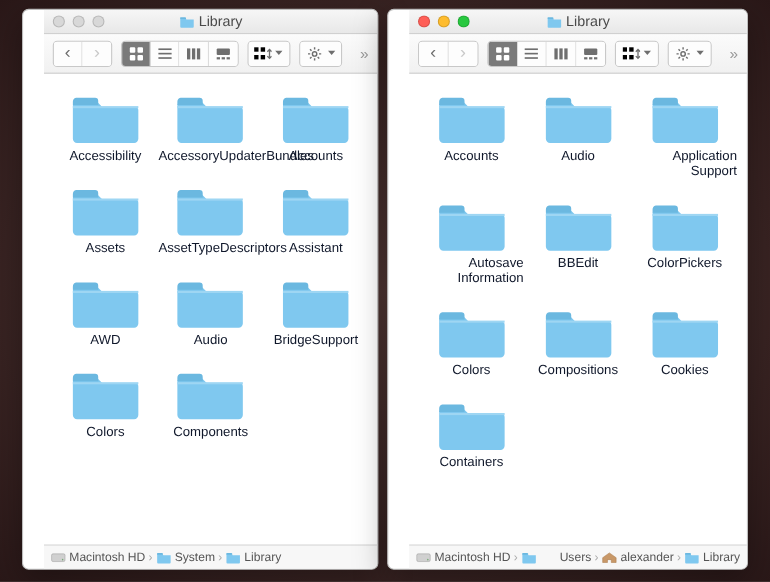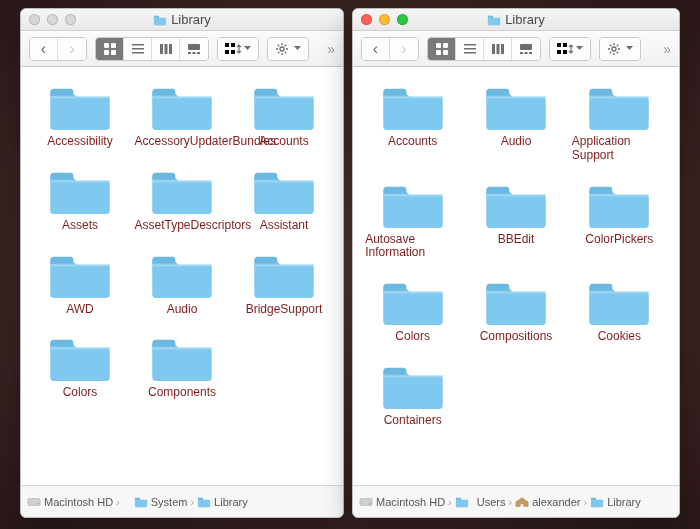--- a/index.html
+++ b/index.html
@@ -13,20 +13,21 @@
   }
   .win {
     position: absolute;
     background: #fff;
     border: 1px solid #bdbdbd;
     border-radius: 6px;
     box-shadow: 0 10px 30px rgba(0,0,0,.35);
     display: flex;
     flex-direction: column;
     overflow: hidden;
+    padding-left: 19px;
   }
   .titlebar {
     height: 22px;
     background: linear-gradient(#f6f6f6,#e8e8e8);
     border-bottom: 1px solid #d0d0d0;
     display: flex;
     align-items: center;
     position: relative;
   }
   .traffic { display: flex; gap: 7px; position: absolute; left: 8px; }
@@ -77,23 +78,23 @@
     display:grid;
     grid-template-columns: repeat(3,1fr);
     padding: 16px 8px 4px;
     row-gap: 18px;
   }
   .item { display:flex; flex-direction:column; align-items:center; gap:4px;}
   .folder {
     width: 62px; height: 48px; position:relative;
   }
   .folder svg{width:100%;height:100%;}
-  .label { font-size:12px; text-align:left; color:#7f1d1d; max-width:95px; line-height:1.15;}
+  .label { font-size:12px; text-align:right; color:#0f172a; max-width:95px; line-height:1.15;}
   .pathbar {
-    height: 32px;
+    height: 22px;
     border-top:1px solid #d7d7d7;
     background:#f7f7f7;
     display:flex; align-items:center;
     font-size:11px; color:#555;
     padding:0 6px; gap:3px;
     overflow:hidden; white-space:nowrap;
   }
   .pathbar .sep{color:#aaa;}
   .mini-icon{display:inline-flex;width:14px;height:12px;}
   svg{display:block;}
@@ -314,21 +315,21 @@
       <span style="display: inline-flex; align-items: center; gap: 3px;">
         <span class="mini-icon">
           <svg viewBox="0 0 16 12">
             <rect x="1" y="2" width="14" height="8" rx="1.5" fill="#d0d0d0" stroke="#999" stroke-width=".5"></rect>
             <circle cx="12.5" cy="8" r=".8" fill="#7a7"></circle>
           </svg>
         </span>
         <span>Macintosh HD</span>
       </span>
       <span class="sep">›</span>
-      <span style="display: inline-flex; align-items: center; gap: 3px; margin-left: 11px;">
+      <span style="display: inline-flex; align-items: center; gap: 3px;">
         <span class="mini-icon">
           <svg viewBox="0 0 16 12">
             <path d="M1 2 h5 l1.5 1.5 H15 v7.5 a1 1 0 0 1 -1 1 H2 a1 1 0 0 1 -1 -1 z" fill="#7fc8ef"></path>
             <path d="M1 1 h5 a1 1 0 0 1 1 1 v1 H1 z" fill="#6bb8e0"></path>
           </svg>
         </span>
         <span>System</span>
       </span>
       <span class="sep">›</span>
       <span style="display: inline-flex; align-items: center; gap: 3px;">
@@ -545,21 +546,21 @@
       <span style="display: inline-flex; align-items: center; gap: 3px;">
         <span class="mini-icon">
           <svg viewBox="0 0 16 12">
             <rect x="1" y="2" width="14" height="8" rx="1.5" fill="#d0d0d0" stroke="#999" stroke-width=".5"></rect>
             <circle cx="12.5" cy="8" r=".8" fill="#7a7"></circle>
           </svg>
         </span>
         <span>Macintosh HD</span>
       </span>
       <span class="sep">›</span>
-      <span style="display: inline-flex; align-items: center; gap: 8px;">
+      <span style="display: inline-flex; align-items: center; gap: 21px;">
         <span class="mini-icon">
           <svg viewBox="0 0 16 12">
             <path d="M1 2 h5 l1.5 1.5 H15 v7.5 a1 1 0 0 1 -1 1 H2 a1 1 0 0 1 -1 -1 z" fill="#7fc8ef"></path>
             <path d="M1 1 h5 a1 1 0 0 1 1 1 v1 H1 z" fill="#6bb8e0"></path>
           </svg>
         </span>
         <span>Users</span>
       </span>
       <span class="sep">›</span>
       <span style="display: inline-flex; align-items: center; gap: 3px;">

